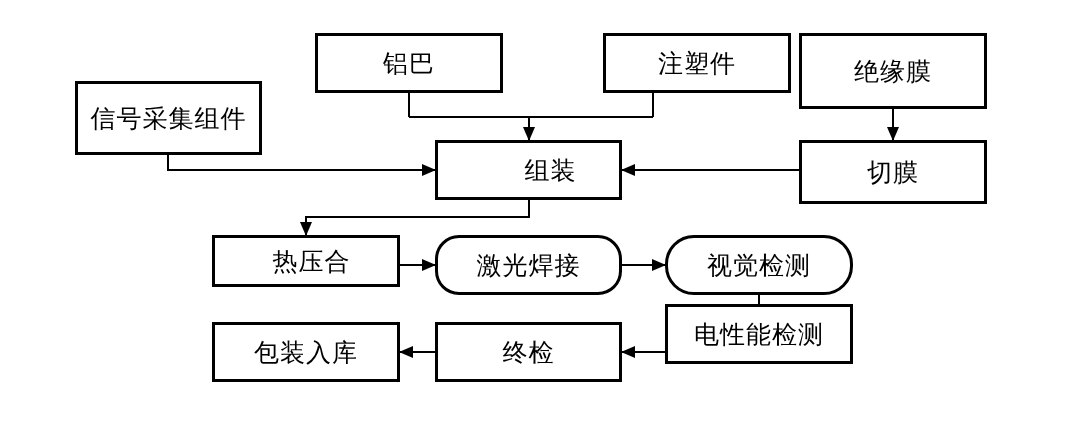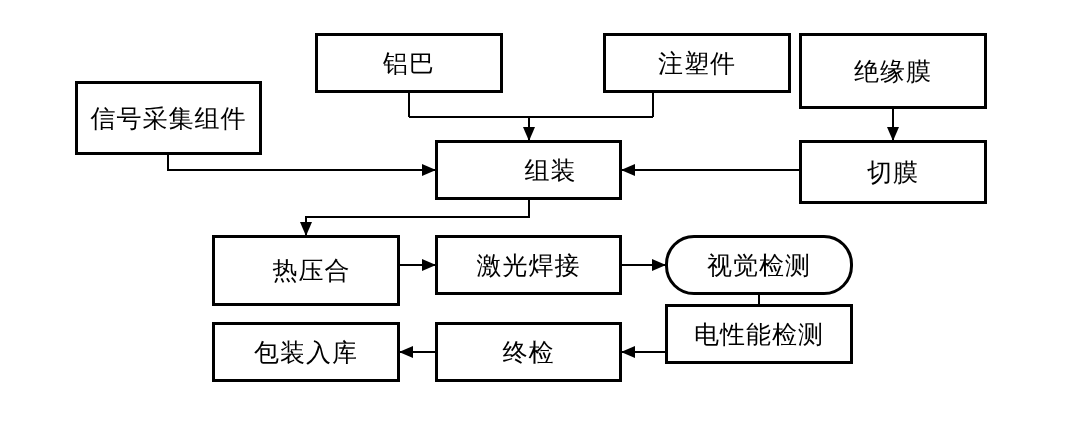--- a/index.html
+++ b/index.html
@@ -82,24 +82,24 @@
       </div>
       <div class="node" style="left: 799px; top: 33px; width: 188px; height: 76px;">
         <span class="node-label">绝缘膜</span>
       </div>
       <div class="node" style="left: 435px; top: 140px; width: 187px; height: 60px; padding-left: 44px;">
         <span class="node-label">组装</span>
       </div>
       <div class="node" style="left: 799px; top: 140px; width: 188px; height: 64px;">
         <span class="node-label">切膜</span>
       </div>
-      <div class="node" style="left: 212px; top: 235px; width: 188px; height: 71px; padding-left: 11px;">
+      <div class="node" style="left: 212px; top: 235px; width: 188px; height: 52px; padding-left: 11px;">
         <span class="node-label">热压合</span>
       </div>
-      <div class="node" style="left: 435px; top: 235px; width: 187px; height: 60px;">
+      <div class="node" style="left: 435px; top: 235px; width: 187px; height: 60px; border-radius: 24px;">
         <span class="node-label">激光焊接</span>
       </div>
       <div class="node" style="left: 665px; top: 235px; width: 188px; height: 60px; border-radius: 29px;">
         <span class="node-label">视觉检测</span>
       </div>
       <div class="node" style="left: 212px; top: 322px; width: 188px; height: 60px; font-family: Liberation Serif, serif;">
         <span class="node-label">包装入库</span>
       </div>
       <div class="node" style="left: 435px; top: 322px; width: 187px; height: 60px;">
         <span class="node-label">终检</span>

